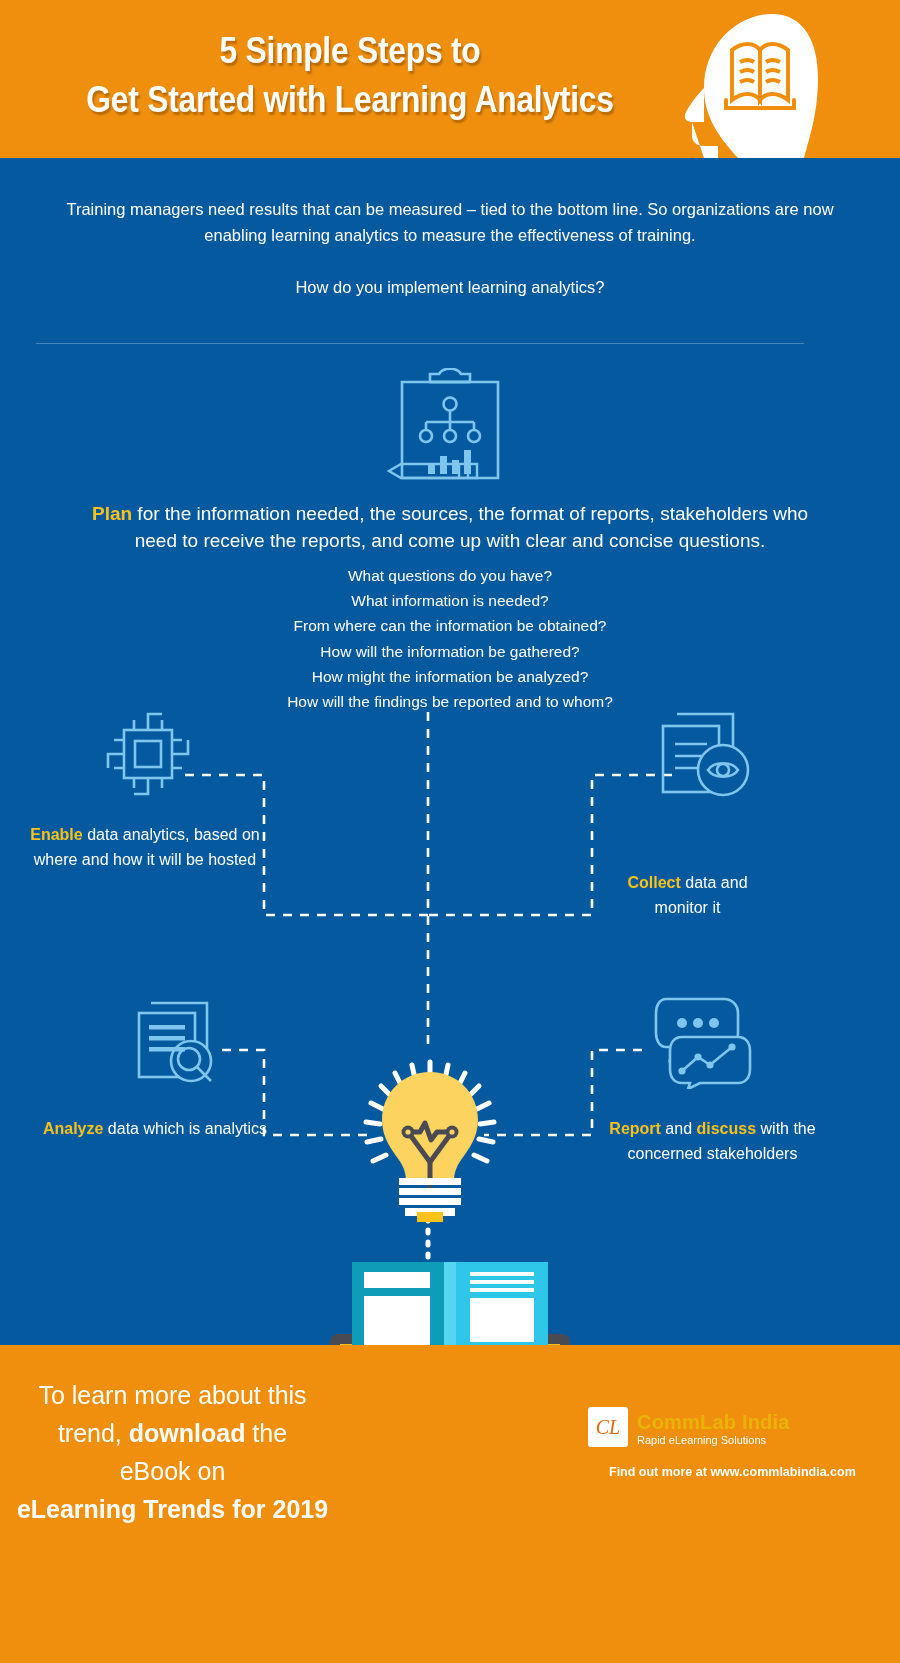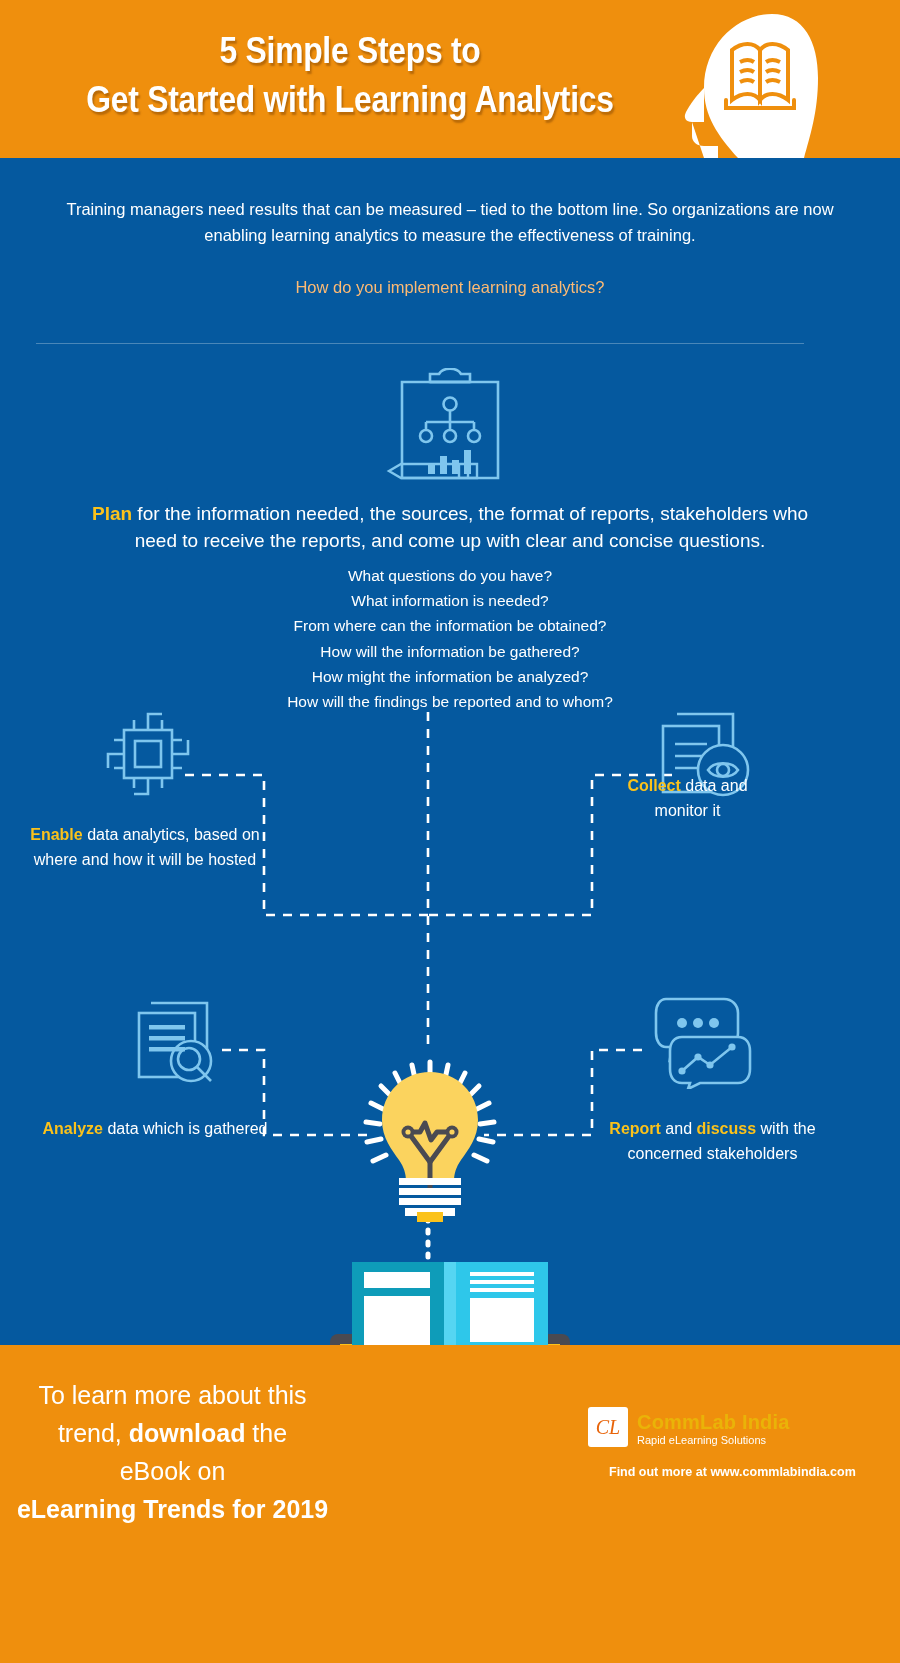--- a/index.html
+++ b/index.html
@@ -35,21 +35,21 @@
   .header-icon { position: absolute; right: 80px; top: 8px; }
 
   
   .intro {
     position: absolute; top: 196px; left: 40px; width: 820px;
     text-align: center; color: #ffffff;
     font-size: 16.5px; line-height: 26px;
   }
   .intro-q {
     position: absolute; top: 278px; left: 40px; width: 820px;
-    text-align: center; color: #fdba74;
+    text-align: center; color: #ffffff;
     font-size: 16.5px;
   }
   .divider {
     position: absolute; top: 343px; left: 36px;
     width: 768px; height: 1px; background: rgba(255,255,255,0.28);
   }
 
   
   .plan-icon { position: absolute; top: 368px; left: 383px; }
   .plan-text {
@@ -74,21 +74,21 @@
     position: absolute; color: #ffffff;
     font-size: 16px; line-height: 24.5px;
   }
   .step-label.left  { text-align: center; }
   .step-label.right { text-align: center; }
 
   .enable-icon  { left: 100px; top: 706px; }
   .enable-label { left: 20px;  top: 823px; width: 250px; text-align: center; }
 
   .collect-icon  { left: 655px; top: 700px; }
-  .collect-label { left: 600px; top: 774px; width: 175px; text-align: center; }
+  .collect-label { left: 600px; top: 871px; width: 175px; text-align: center; }
 
   .analyze-icon  { left: 133px; top: 995px; }
   .analyze-label { left: 40px;  top: 1117px; width: 230px; text-align: center; }
 
   .report-icon  { left: 648px; top: 993px; }
   .report-label { left: 605px; top: 1117px; width: 215px; text-align: center; }
 
   
   .bulb   { position: absolute; left: 355px; top: 1050px; }
   .device { position: absolute; left: 330px; top: 1230px; }
@@ -254,21 +254,21 @@
         <path d="M64 72 L78 86"></path>
       </g>
       <g fill="#7fc6ee">
         <rect x="16" y="30" width="36" height="4.5"></rect>
         <rect x="16" y="41" width="36" height="4.5"></rect>
         <rect x="16" y="52" width="36" height="4.5"></rect>
       </g>
     </svg>
   </div>
   <div class="step-label left analyze-label">
-    <span class="hl">Analyze</span><span> data which is gathered</span>
+    <span class="hl">Analyze</span><span> data which is analytics</span>
   </div>
 
   <div class="icon-box report-icon">
     <svg width="104" height="96" viewBox="0 0 104 96">
       <g fill="none" stroke="#7fc6ee" stroke-width="2.6">
         <path d="M18 6 L76 6 C84 6 90 12 90 20 L90 40 C90 48 84 54 76 54 L34 54 L22 66 L24 54 L18 54 C12 54 8 48 8 40 L8 20 C8 12 12 6 18 6 Z" fill="#05599f"></path>
       </g>
       <g fill="#7fc6ee">
         <circle cx="34" cy="30" r="5"></circle>
         <circle cx="50" cy="30" r="5"></circle>

